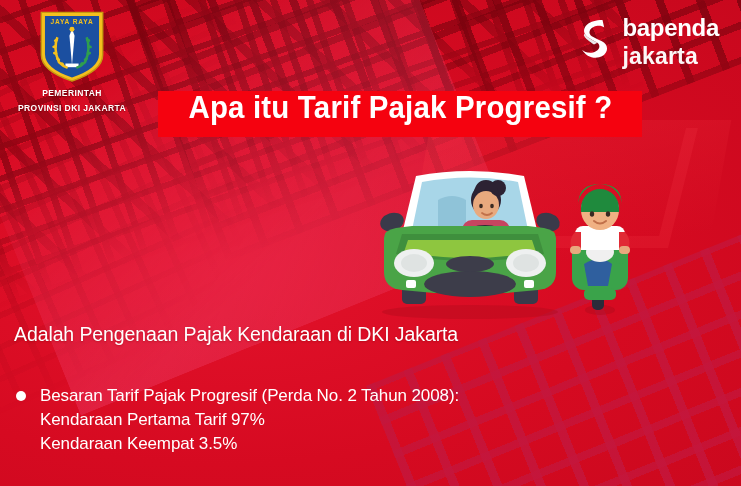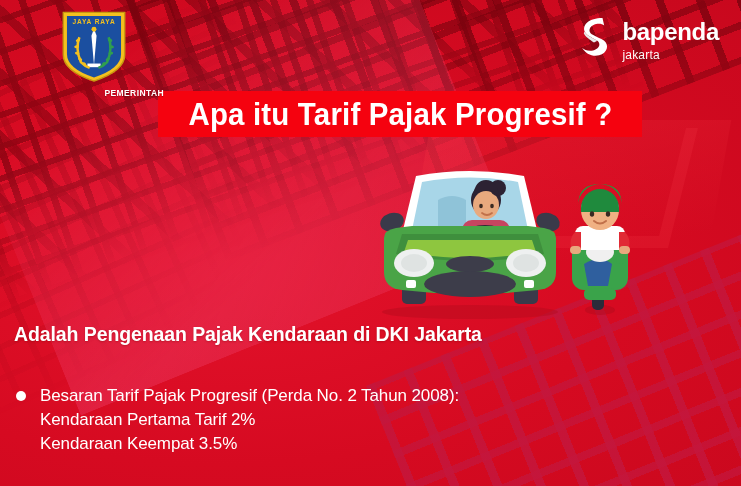--- a/index.html
+++ b/index.html
@@ -81,64 +81,64 @@
   }
   .edge-line {
     position:absolute; right:58px; top:128px; width:210px; height:120px;
     border-right:12px solid rgba(255,70,80,.16);
     border-bottom:12px solid rgba(255,70,80,.16);
     transform:skewX(-14deg);
   }
 
   
   .hdr-left {
-    position:absolute; left:24px; top:8px; width:140px;
-    text-align:right; z-index:6;
+    position:absolute; left:2px; top:8px; width:140px;
+    text-align:center; z-index:6;
   }
   .dki-emblem { width:74px; height:76px; margin:0 auto; display:block; }
   .gov-line {
     color:#fff; font-weight:bold; letter-spacing:.4px;
     font-size:8.5px; line-height:11px; margin-top:4px;
     text-shadow:0 1px 1px rgba(100,0,0,.45);
   }
 
   .hdr-right {
     position:absolute; right:22px; top:16px; z-index:6;
     display:flex; align-items:center; gap:11px;
   }
   .bapenda-mark { width:34px; height:48px; display:block; }
   .bapenda-words { color:#fff; line-height:1; }
   .bapenda-main { font-size:24px; font-weight:bold; letter-spacing:-.3px; display:block; }
-  .bapenda-sub  { font-size:12px; font-weight:400; letter-spacing:.2px; display:block; margin-top:5px; opacity:.97; }
+  .bapenda-sub  { font-size:23px; font-weight:700; letter-spacing:.2px; display:block; margin-top:5px; opacity:.97; }
 
   
   .title-banner {
     position:absolute; left:158px; top:91px; width:484px; height:46px;
     background:#f5020f;
     z-index:5;
-    display:flex; align-items:center; justify-content:center;
+    display:flex; justify-content:center;
   }
   .title-text {
     color:#fff;
     font-family:"Liberation Sans Narrow","Liberation Sans", sans-serif;
     font-weight:bold;
     font-size:32px;
     line-height:32px;
     letter-spacing:.2px;
     transform:scaleX(.92);
     white-space:nowrap;
   }
 
   
   .illustration { position:absolute; left:378px; top:160px; width:300px; height:160px; z-index:4; }
 
   
   .subtitle {
     position:absolute; left:14px; top:322px; z-index:6;
-    color:#fff; font-weight:bold;
+    color:#fff; font-weight:normal;
     font-size:19.5px; line-height:25px;
     letter-spacing:-.1px;
     text-shadow:0 1px 2px rgba(120,0,10,.35);
   }
   .subtitle span { display:block; white-space:nowrap; }
 
   
   .bullets {
     position:absolute; left:16px; top:384px; z-index:6;
     color:#fff;
@@ -184,20 +184,21 @@
       <path d="M70 40 Q76 56 68 74 Q62 80 56 82" fill="none" stroke="#2f9e4f" stroke-width="3.4"></path>
       <g fill="#2f9e4f">
         <ellipse cx="72" cy="44" rx="3.3" ry="2.1" transform="rotate(30 72 44)"></ellipse>
         <ellipse cx="74" cy="53" rx="3.3" ry="2.1" transform="rotate(10 74 53)"></ellipse>
         <ellipse cx="73" cy="62" rx="3.3" ry="2.1" transform="rotate(-14 73 62)"></ellipse>
         <ellipse cx="69" cy="70" rx="3.3" ry="2.1" transform="rotate(-34 69 70)"></ellipse>
         <ellipse cx="63" cy="77" rx="3.3" ry="2.1" transform="rotate(-50 63 77)"></ellipse>
       </g>
     </svg>
     <div class="gov-line">PEMERINTAH</div>
+    <div class="gov-line">PROVINSI DKI JAKARTA</div>
   </div>
 
   <div class="hdr-right">
     <svg class="bapenda-mark" viewBox="0 0 40 56">
       <path d="M30 2 C14 2 6 10 9 18 C11 23 20 26 24 29 C28 32 27 38 20 40 C14 41.6 9 40 6 37 C10 44 18 48 26 46 C36 43.6 38 34 32 29 C28 25.6 19 23 16 20 C12.6 16.4 16 10 24 9 C27.4 8.6 30 9.4 32 11 Z" fill="#ffffff"></path>
       <path d="M9 18 C11 23 20 26 24 29 L20 31 C15 27.4 9.6 24 8 20 Z" fill="#e9e9e9"></path>
     </svg>
     <div class="bapenda-words">
       <span class="bapenda-main">bapenda</span>
       <span class="bapenda-sub">jakarta</span>
@@ -275,19 +276,19 @@
 
   <div class="subtitle">
     <span>Adalah Pengenaan Pajak Kendaraan di DKI Jakarta</span>
   </div>
 
   <div class="bullets">
     <div class="bullet-row">
       <div class="bullet-dot"></div>
       <div class="bullet-lines">
         <span>Besaran Tarif Pajak Progresif (Perda No. 2 Tahun 2008):</span>
-        <span>Kendaraan Pertama Tarif 2%</span>
+        <span>Kendaraan Pertama Tarif 97%</span>
         <span>Kendaraan Keempat 3.5%</span>
       </div>
     </div>
   </div>
 
 </div>
 
 </body></html>

